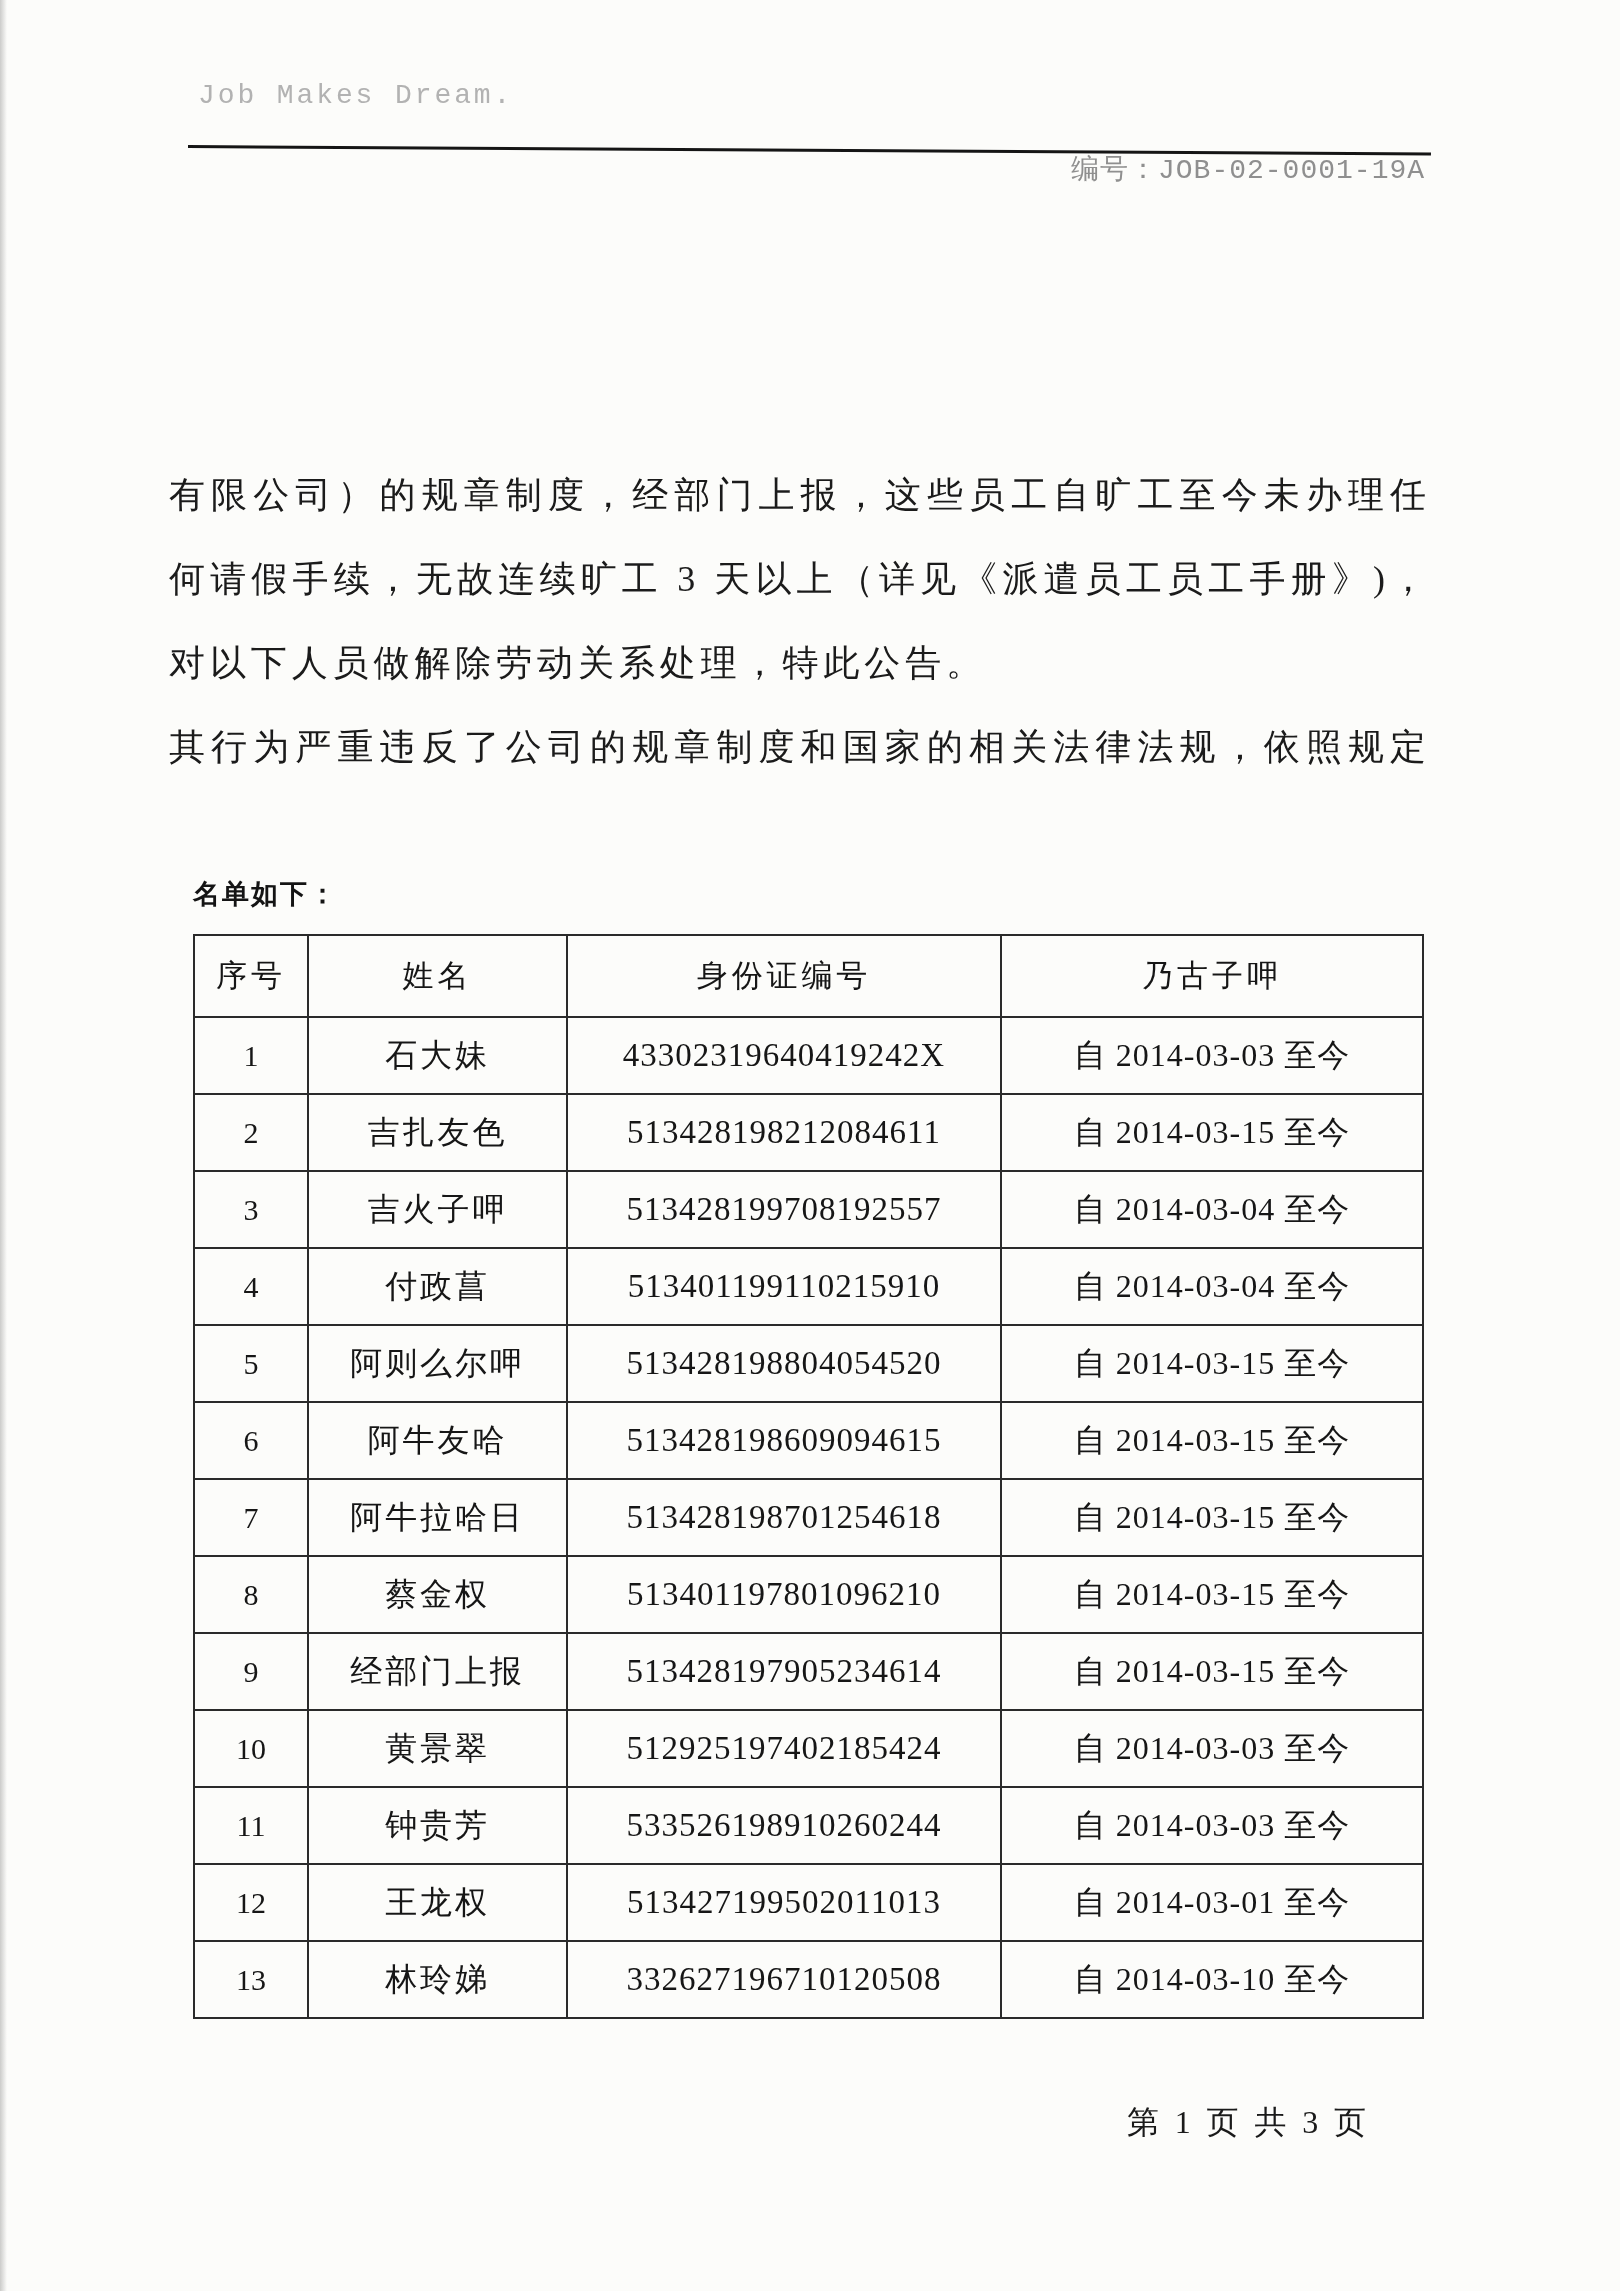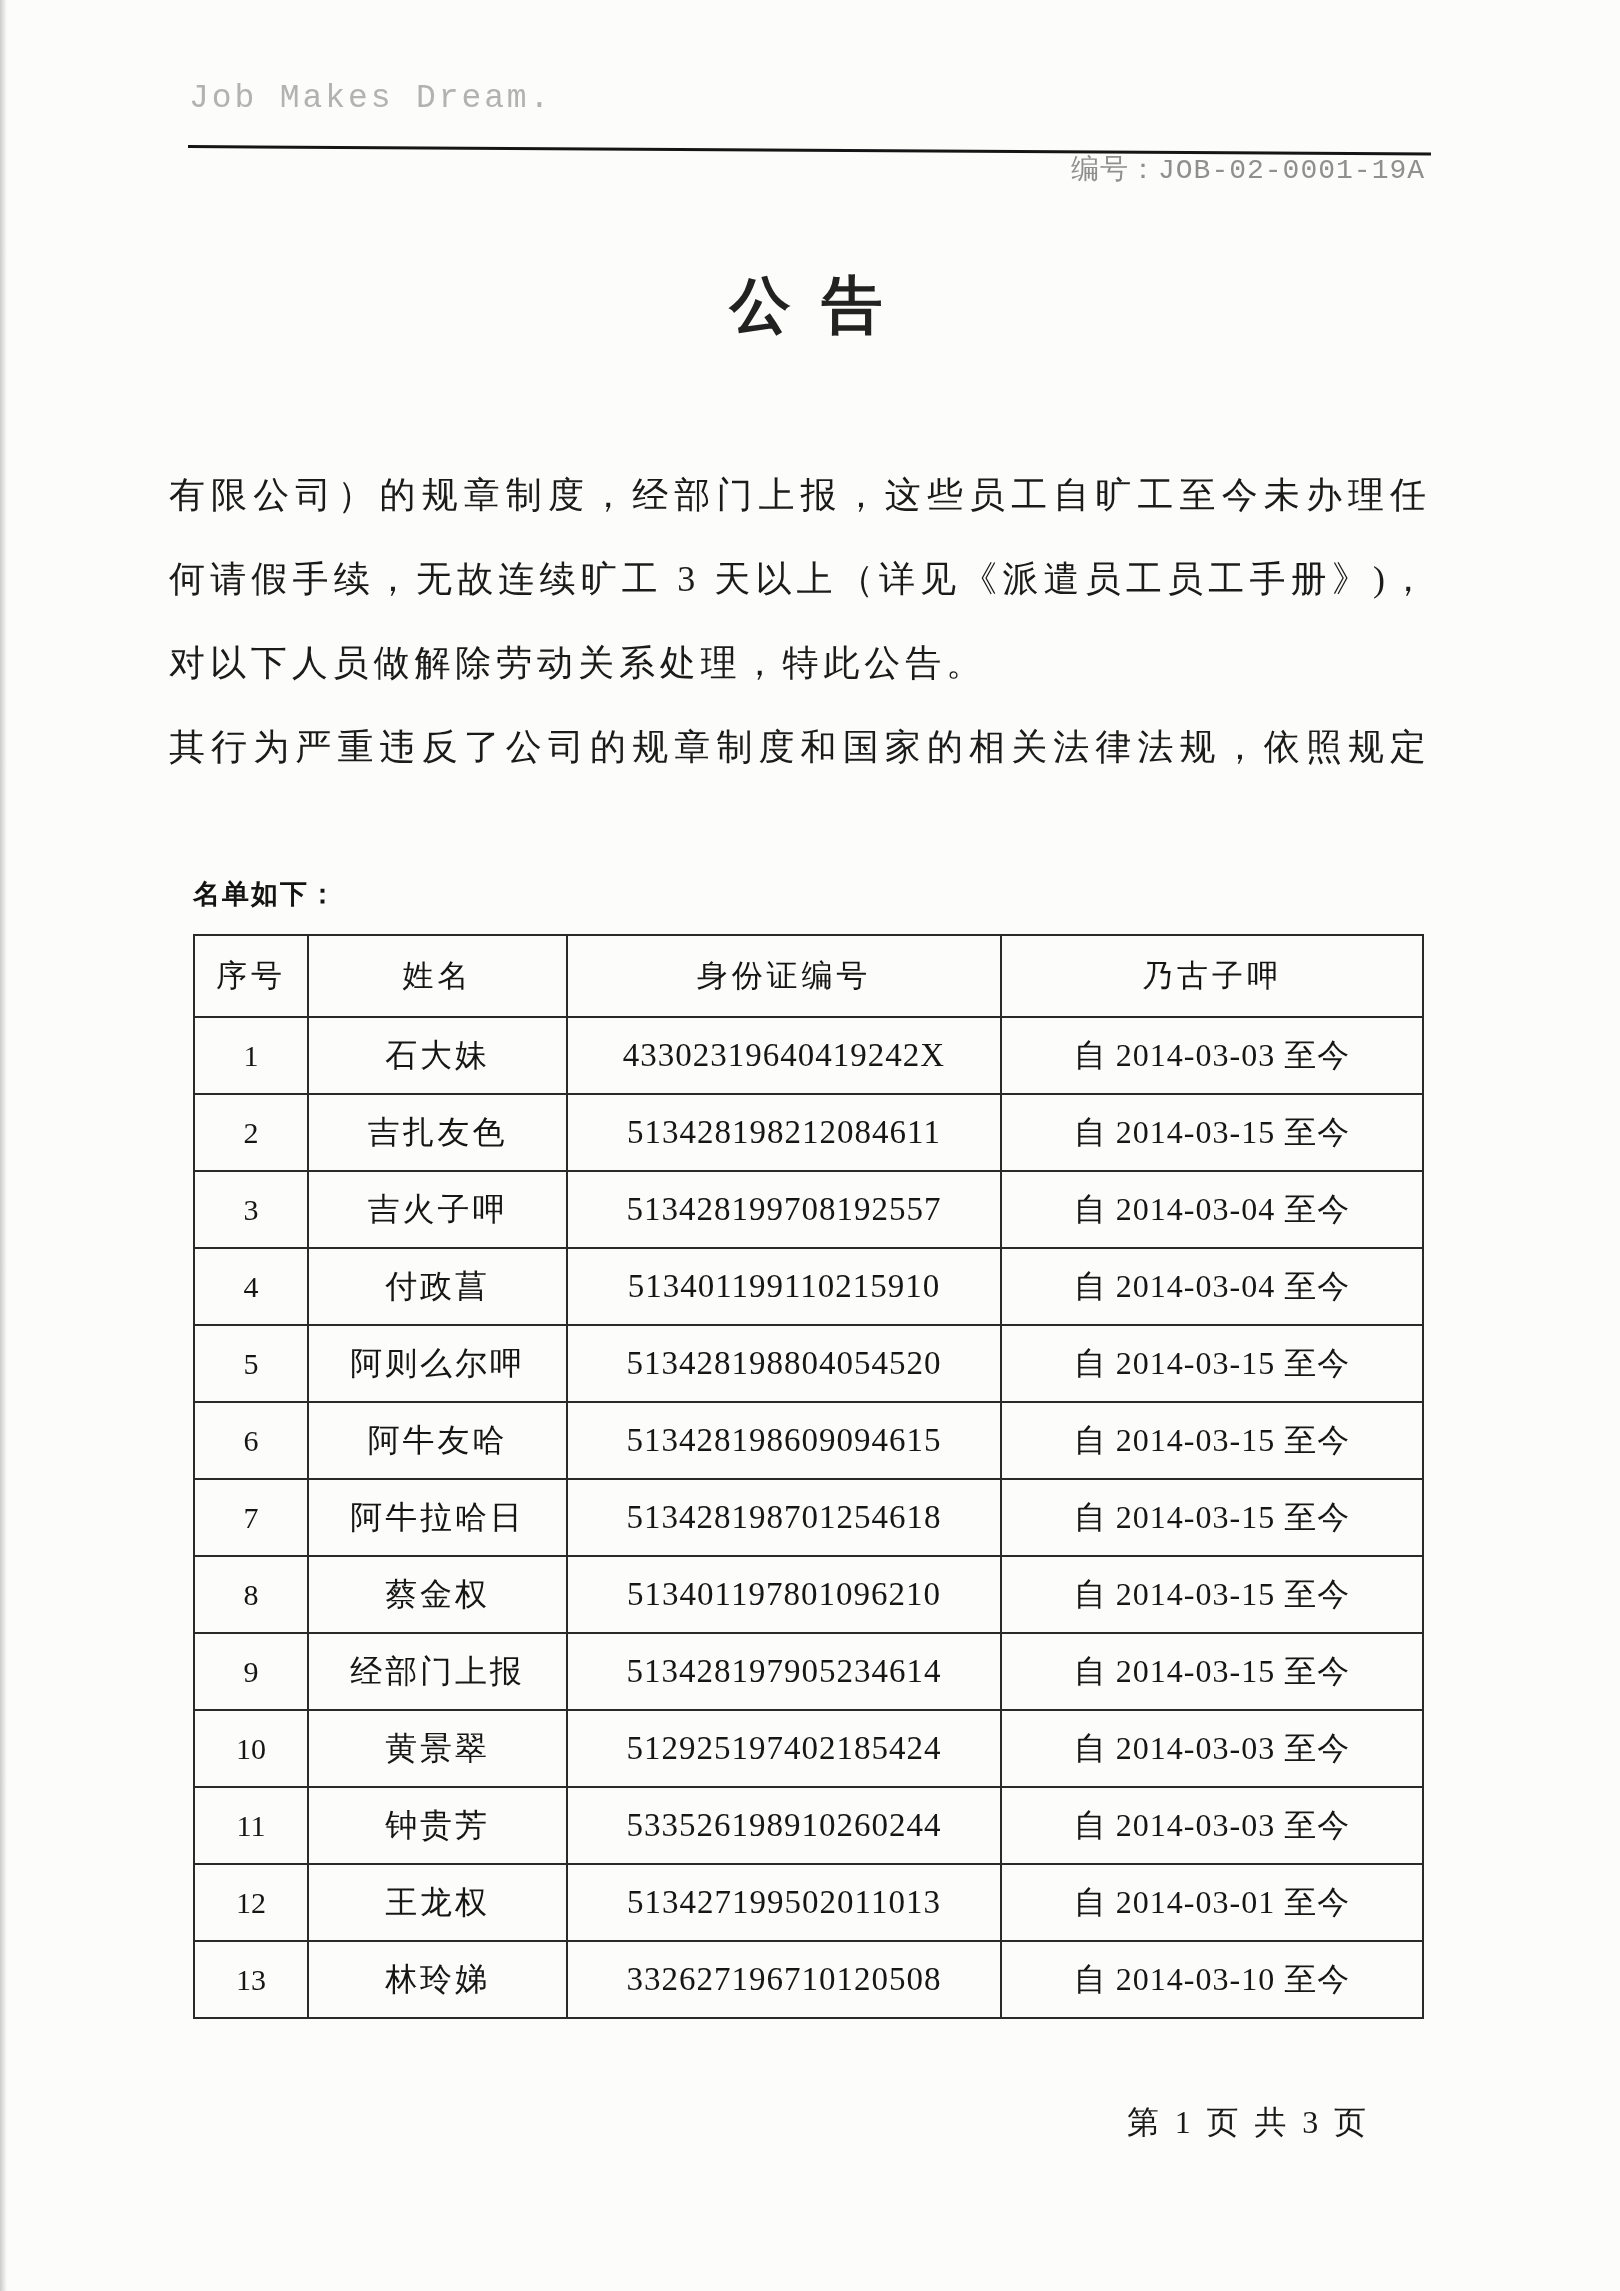--- a/index.html
+++ b/index.html
@@ -12,23 +12,23 @@
     background: #fcfcfa;
     color: #1c1c1c;
     font-family: "Liberation Serif", "DejaVu Serif", serif;
     overflow: hidden;
   }
   .scan-edge {
     position: absolute; left: 0; top: 0; width: 6.9px; height: 100%;
     background: linear-gradient(to right, rgba(60,60,60,0.25), rgba(60,60,60,0));
   }
   .slogan {
-    position: absolute; left: 189px; top: 80px;
+    position: absolute; left: 198px; top: 80px;
     font-family: "Liberation Mono", "DejaVu Sans Mono", monospace;
-    font-size: 33px; letter-spacing: 2.9px; color: #b2b2b2;
+    font-size: 28px; letter-spacing: 2.9px; color: #b2b2b2;
   }
   .doc-number {
     position: absolute; left: 1071px; top: 102px;
     font-family: "Liberation Mono", "DejaVu Sans Mono", monospace;
     font-size: 28px; letter-spacing: 1px; color: #8f8f8f;
     white-space: nowrap;
     margin-top: 48px;
   }
   .header-rule {
     position: absolute; left: 188px; top: 145px;
@@ -90,21 +90,20 @@
 <div class="page">
 
   <div class="scan-edge"></div>
 
   <div class="slogan">Job Makes Dream.</div>
 
   <div class="doc-number">编号：JOB-02-0001-19A</div>
 
   <div class="header-rule"></div>
 
-  <h1 class="title">公 告</h1>
 
   <div class="body-text">
     <div class="line fill">有限公司）的规章制度，经部门上报，这些员工自旷工至今未办理任</div>
     <div class="line fill">何请假手续，无故连续旷工 3 天以上（详见《派遣员工员工手册》)，</div>
     <div class="line">对以下人员做解除劳动关系处理，特此公告。</div>
     <div class="line fill">其行为严重违反了公司的规章制度和国家的相关法律法规，依照规定</div>
   </div>
 
   <div class="list-label">名单如下：</div>
 

